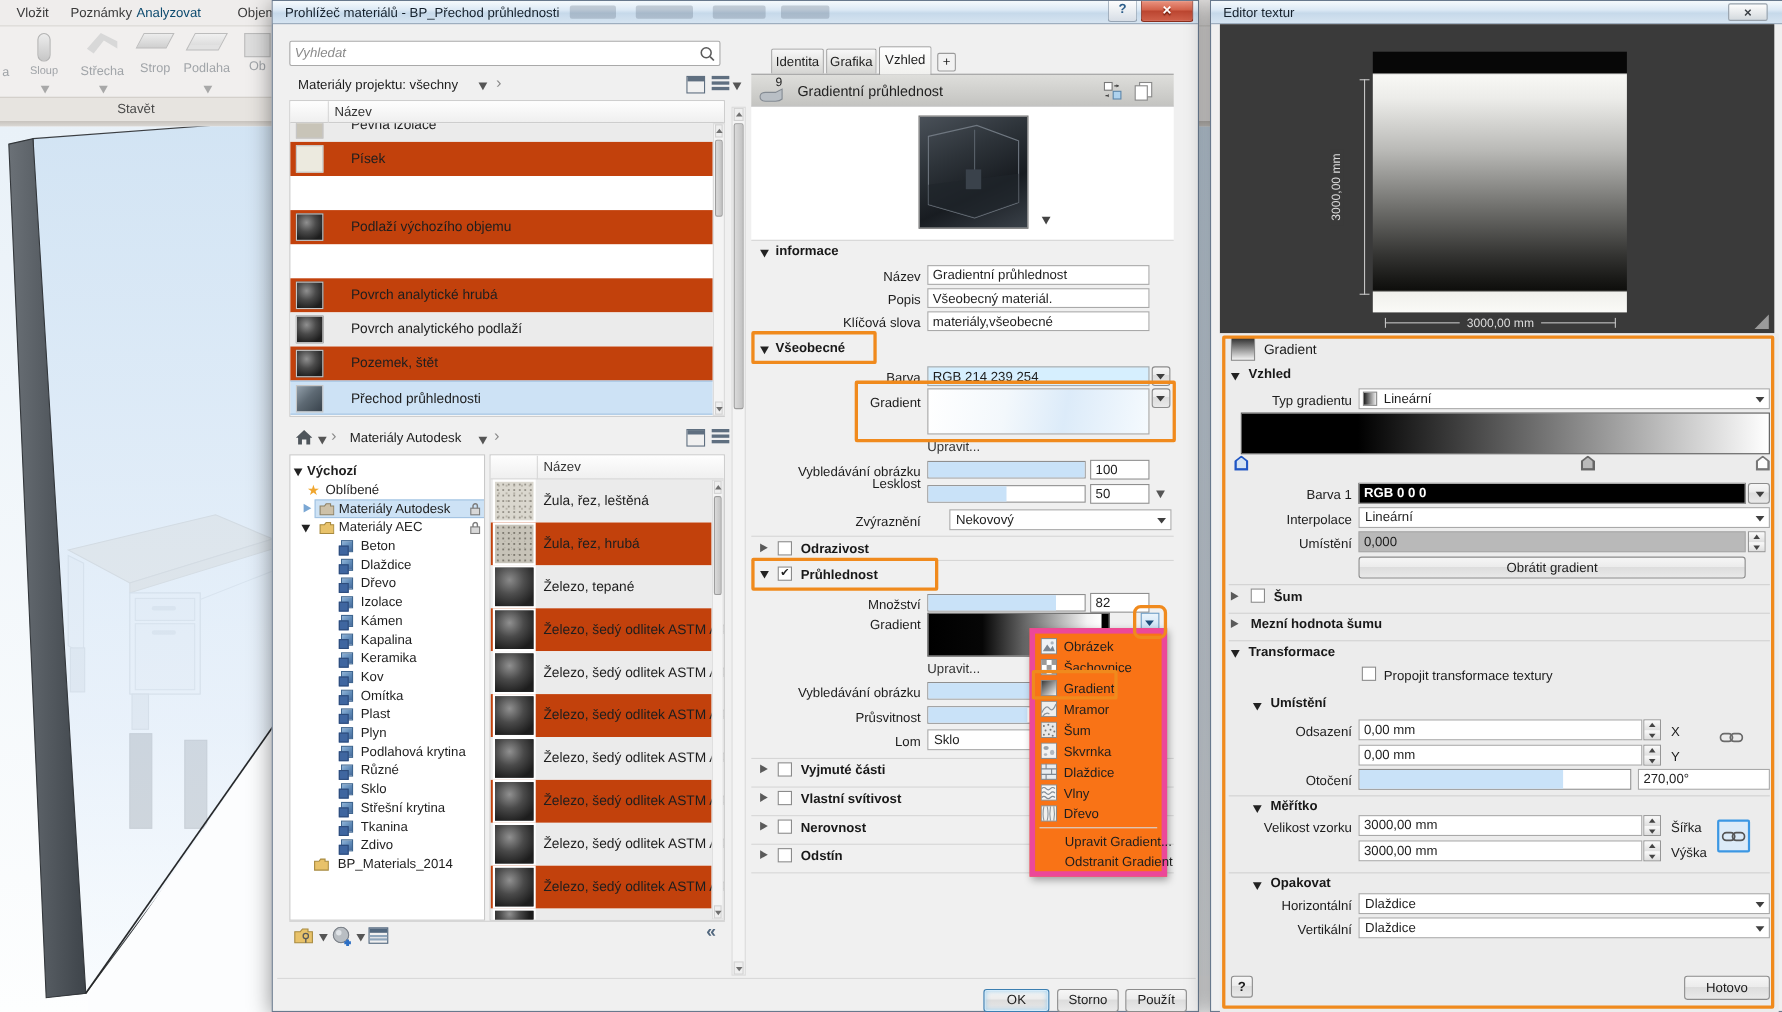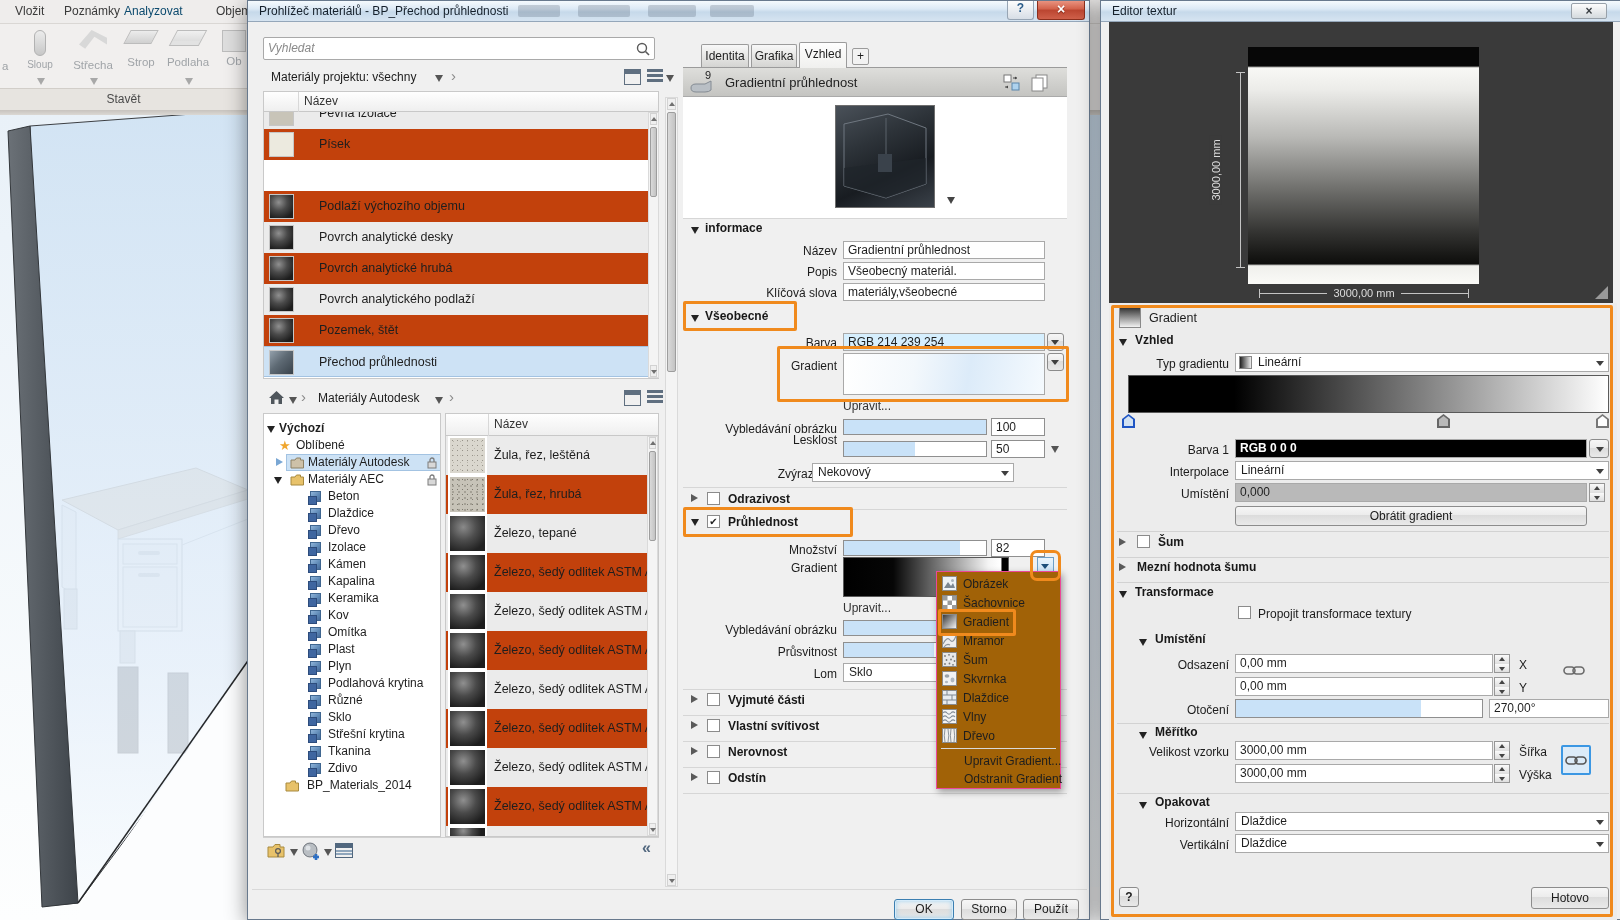--- a/index.html
+++ b/index.html
@@ -52,21 +52,21 @@
   .t-insul{background:#c8c4b8}
   .t-plastic{background:radial-gradient(circle at 50% 42%,#e3e3e3 25%,#b4b4b4 75%),#ccc}
   .t-sphere{background:radial-gradient(circle at 38% 32%,#909090 0%,#4a4a4a 40%,#1d1d1d 80%),#3a3a3a}
   .t-glass{background:linear-gradient(135deg,#93a0ab 0%,#5e6a74 45%,#38424b 100%)}
   .t-granite{background-color:#dad7ce;background-image:radial-gradient(#97938a 18%,transparent 19%),radial-gradient(#b8b4a9 18%,transparent 19%);background-size:5px 5px,7px 7px}
   .t-granite2{background-color:#c7c3b8;background-image:radial-gradient(#7e7a70 18%,transparent 19%),radial-gradient(#a5a196 18%,transparent 19%);background-size:5px 5px,6px 6px}
   .t-iron{background:radial-gradient(circle at 38% 32%,#8a8a8a 0%,#4e4e4e 40%,#222 80%),#3a3a3a}
   .trow{position:absolute;left:0;width:178px;height:17px;font-size:12px;line-height:17px}
   .cat-ic{position:absolute;width:11px;height:11px;top:3px;background:linear-gradient(135deg,#8fb4da 0%,#5d88b5 60%,#46699a 100%);border:1px solid #3f6690}
   .cat-ic::after{content:"";position:absolute;left:-3px;top:4px;width:7px;height:7px;background:#3f66a0;border:1px solid #2d4c7c}
-  .menu{position:absolute;background:#a16207;border:1px solid #ec4899;box-shadow:2px 3px 7px rgba(0,0,0,.35);z-index:30;padding-top:2px}
+  .menu{position:absolute;background:#f97316;border:5px solid #ec4899;box-shadow:2px 3px 7px rgba(0,0,0,.35);z-index:30;padding-top:2px}
   .mi{position:relative;height:19px;display:flex;align-items:center;gap:6px;padding-left:5px;font-size:12px;white-space:nowrap}
   .mi.noic{padding-left:27px;height:18px}
   .msep{height:1px;background:#d9d9d9;margin:3px 4px}
   .ptab{position:absolute;top:43px;height:23px;background:linear-gradient(#f8f8f8,#e3e3e1 60%,#d4d4d2);
     border:1px solid #9b9b9b;border-bottom:none;border-radius:2px 2px 0 0;font-size:12px;text-align:center;line-height:22px}
   .ptab.act{top:41px;height:26px;background:linear-gradient(#fefefe,#f0f0ee);z-index:2}
   .gmain{background:linear-gradient(90deg,#000 0%,#000 22%,#fff 100%);border:1px solid #5a5a5a}
   .gsmall{background:linear-gradient(90deg,#000 0%,#060606 30%,#f4f4f4 88%,#fff 95.5%,#000 96.5%,#000 100%);border:1px solid #5a5a5a}
   .gfield{background:linear-gradient(100deg,#ffffff 0%,#f3f8fc 35%,#dcebf9 62%,#f5fafe 100%);border:1px solid #a9a9a9}
   .house{position:absolute;width:13px;height:14px;clip-path:polygon(50% 0,100% 36%,100% 100%,0 100%,0 36%)}
@@ -210,24 +210,20 @@
         </div>
       </div>
       <div class="lrow row-w" style="left:0;top:37px">
           <div class="th24 t-sand"></div>
           <span>Písek</span>
         </div>
       <div class="lrow row-w" style="left:0;top:99px">
           <div class="th24 t-sphere"></div>
           <span>Podlaží výchozího objemu</span>
         </div>
-      <div class="lrow row-g" style="left:0;top:130px">
-          <div class="th24 t-sphere"></div>
-          <span>Povrch analytické desky</span>
-        </div>
       <div class="lrow row-w" style="left:0;top:161px">
           <div class="th24 t-sphere"></div>
           <span>Povrch analytické hrubá</span>
         </div>
       <div class="lrow row-g" style="left:0;top:192px">
           <div class="th24 t-sphere"></div>
           <span>Povrch analytického podlaží</span>
         </div>
       <div class="lrow row-w" style="left:0;top:223px">
           <div class="th24 t-sphere"></div>
@@ -536,21 +532,21 @@
         <i style="width:100%"></i>
       </div>
     <div class="vb" style="left:743px;top:417px"><span>100</span></div>
     <span class="lbl" style="left:443px;top:432px;width:146px">Lesklost</span>
     <div class="sli" style="left:595px;top:440px;width:144px">
         <i style="width:50%"></i>
       </div>
     <div class="vb" style="left:743px;top:439px"><span>50</span></div>
     <i class="tri-d" style="left:803px;top:445px;border-top-color:#555"></i>
     <span class="lbl" style="left:443px;top:466px;width:146px">Zvýraznění</span>
-    <div class="combo" style="left:564px;top:462px;width:202px;height:19px"><span>Nekovový</span><i class="caret"></i></div>
+    <div class="combo" style="left:615px;top:462px;width:202px;height:19px"><span>Nekovový</span><i class="caret"></i></div>
 
     <div class="hr" style="left:435px;top:486px;width:384px"></div>
     <i class="tri-r" style="left:443px;top:493px"></i>
     <span class="cb" style="left:459px;top:491px"></span>
     <span class="sec" style="left:480px;top:491px">Odrazivost</span>
 
     <div class="hr" style="left:435px;top:508px;width:384px"></div>
     <i class="tri-d" style="left:443px;top:518px"></i>
     <span class="cb" style="left:459px;top:514px"><span>✔</span></span>
     <span class="sec" style="left:480px;top:514px">Průhlednost</span>

